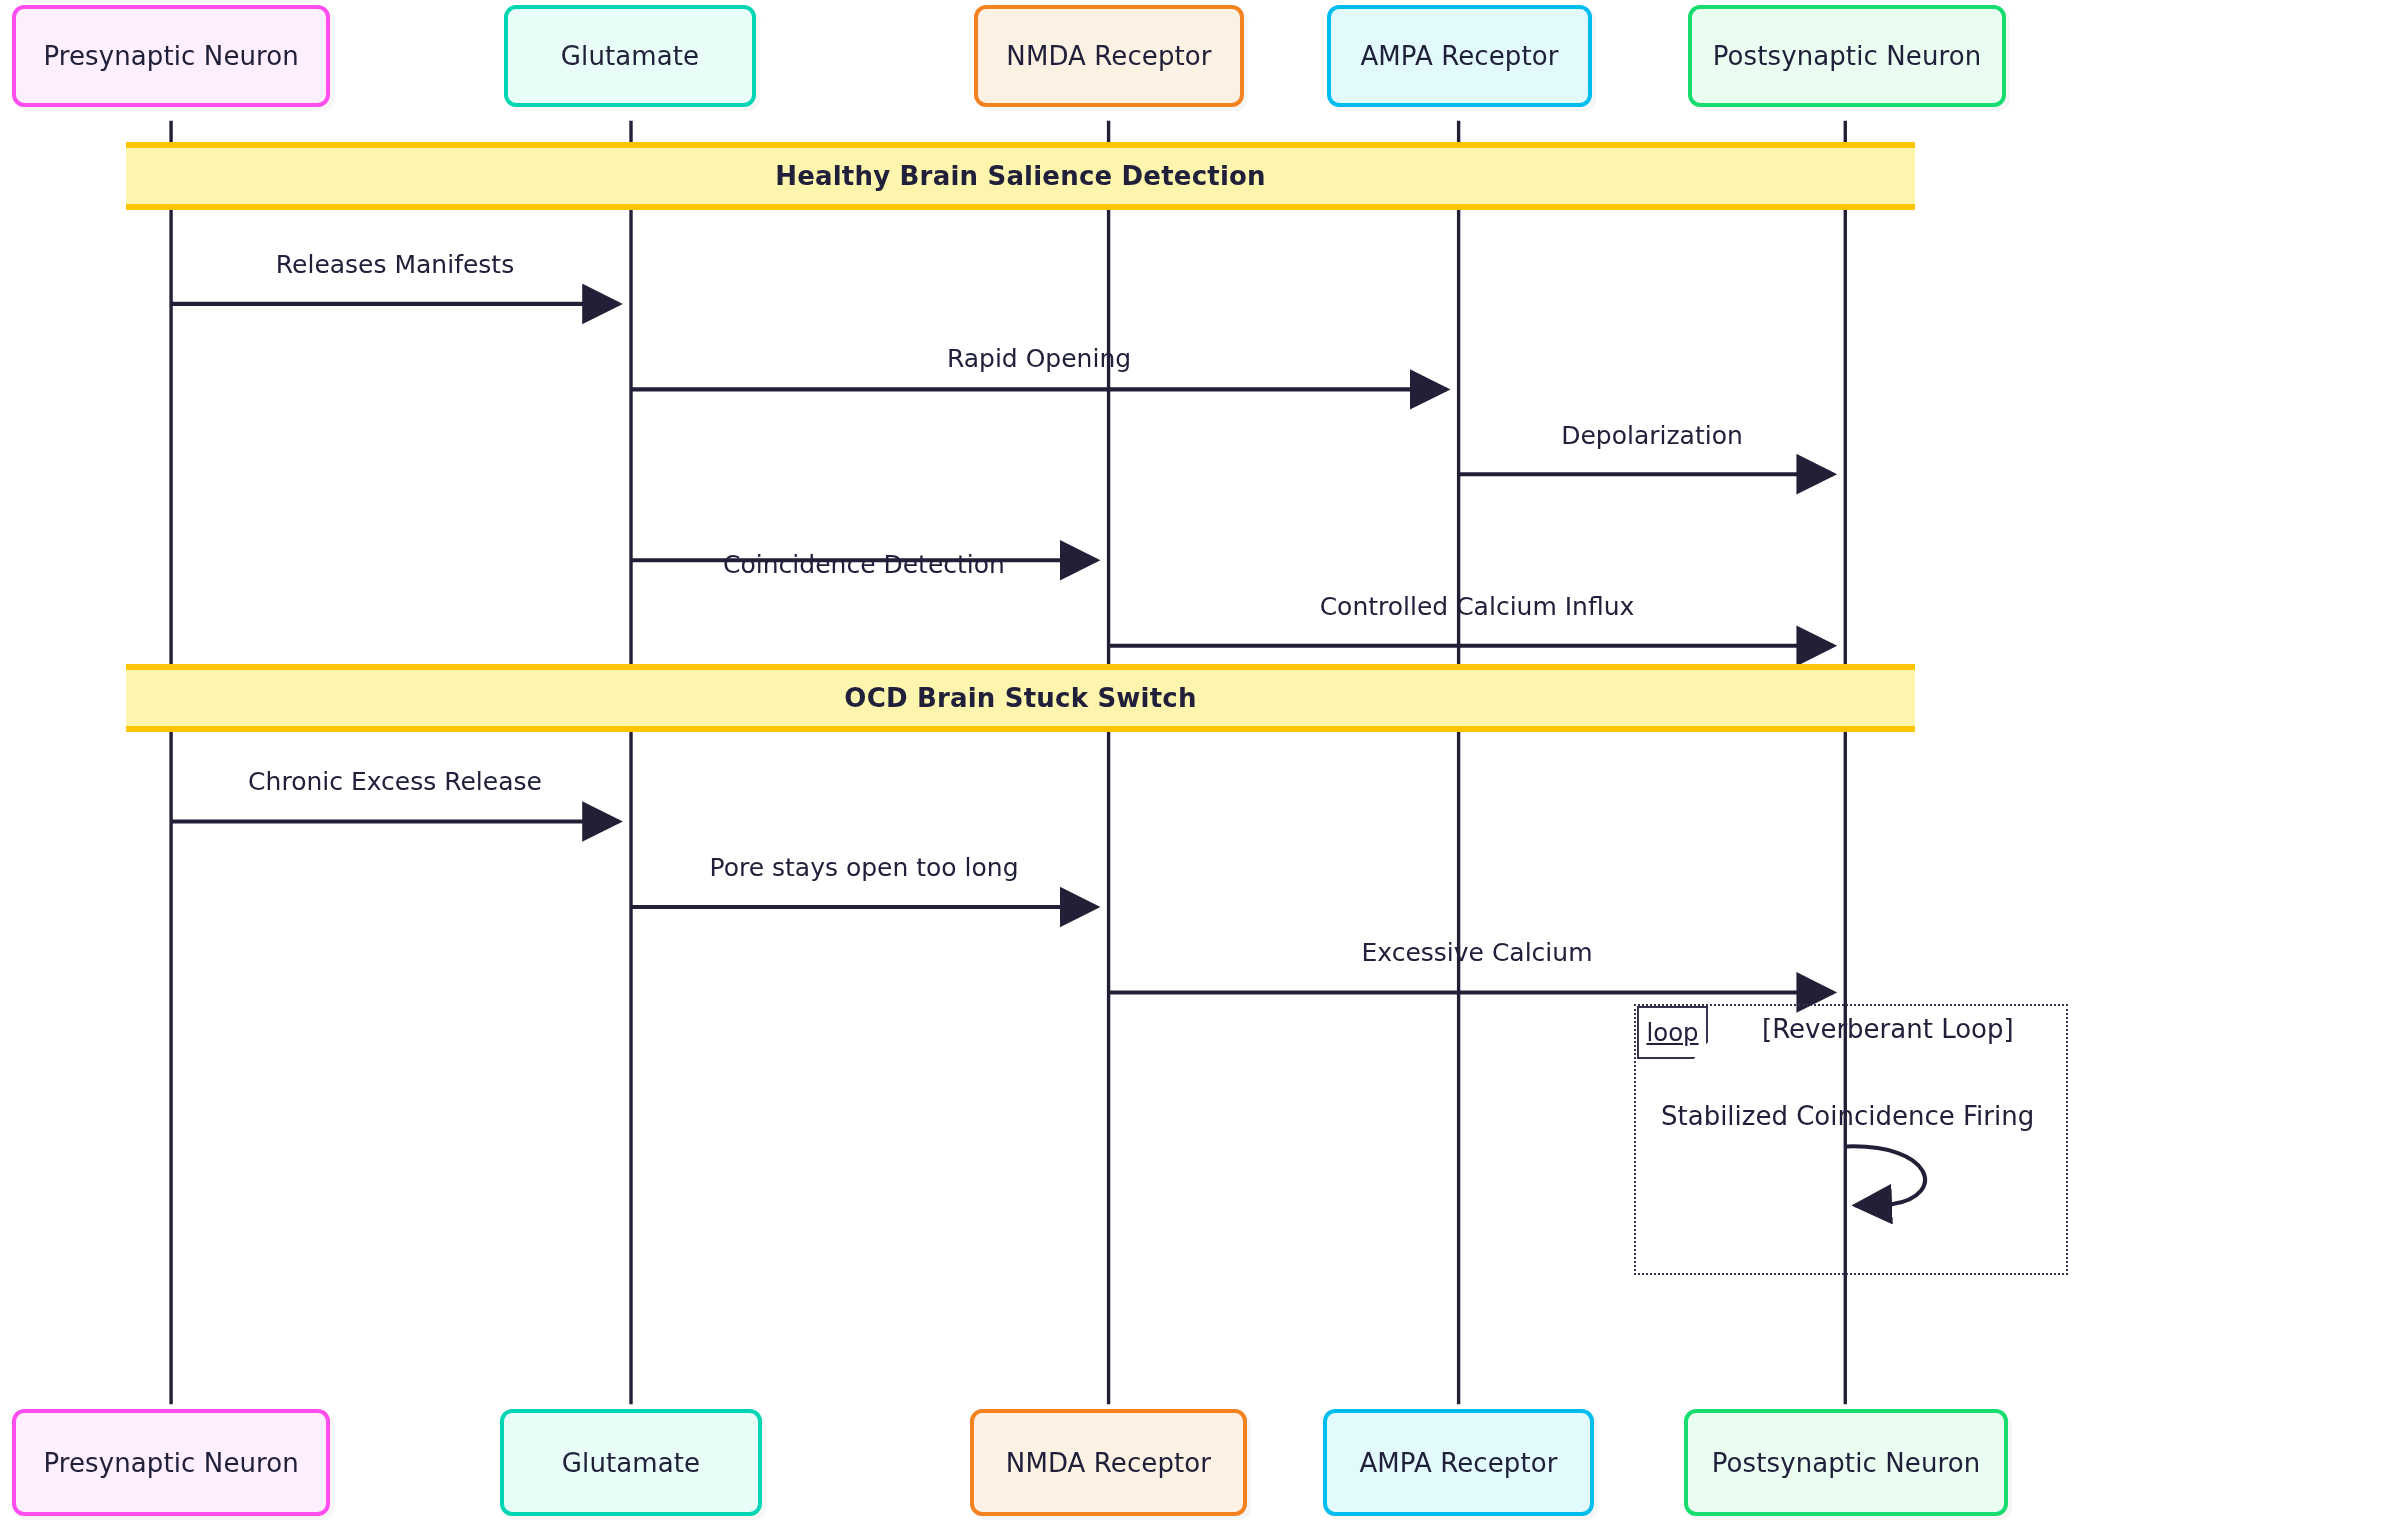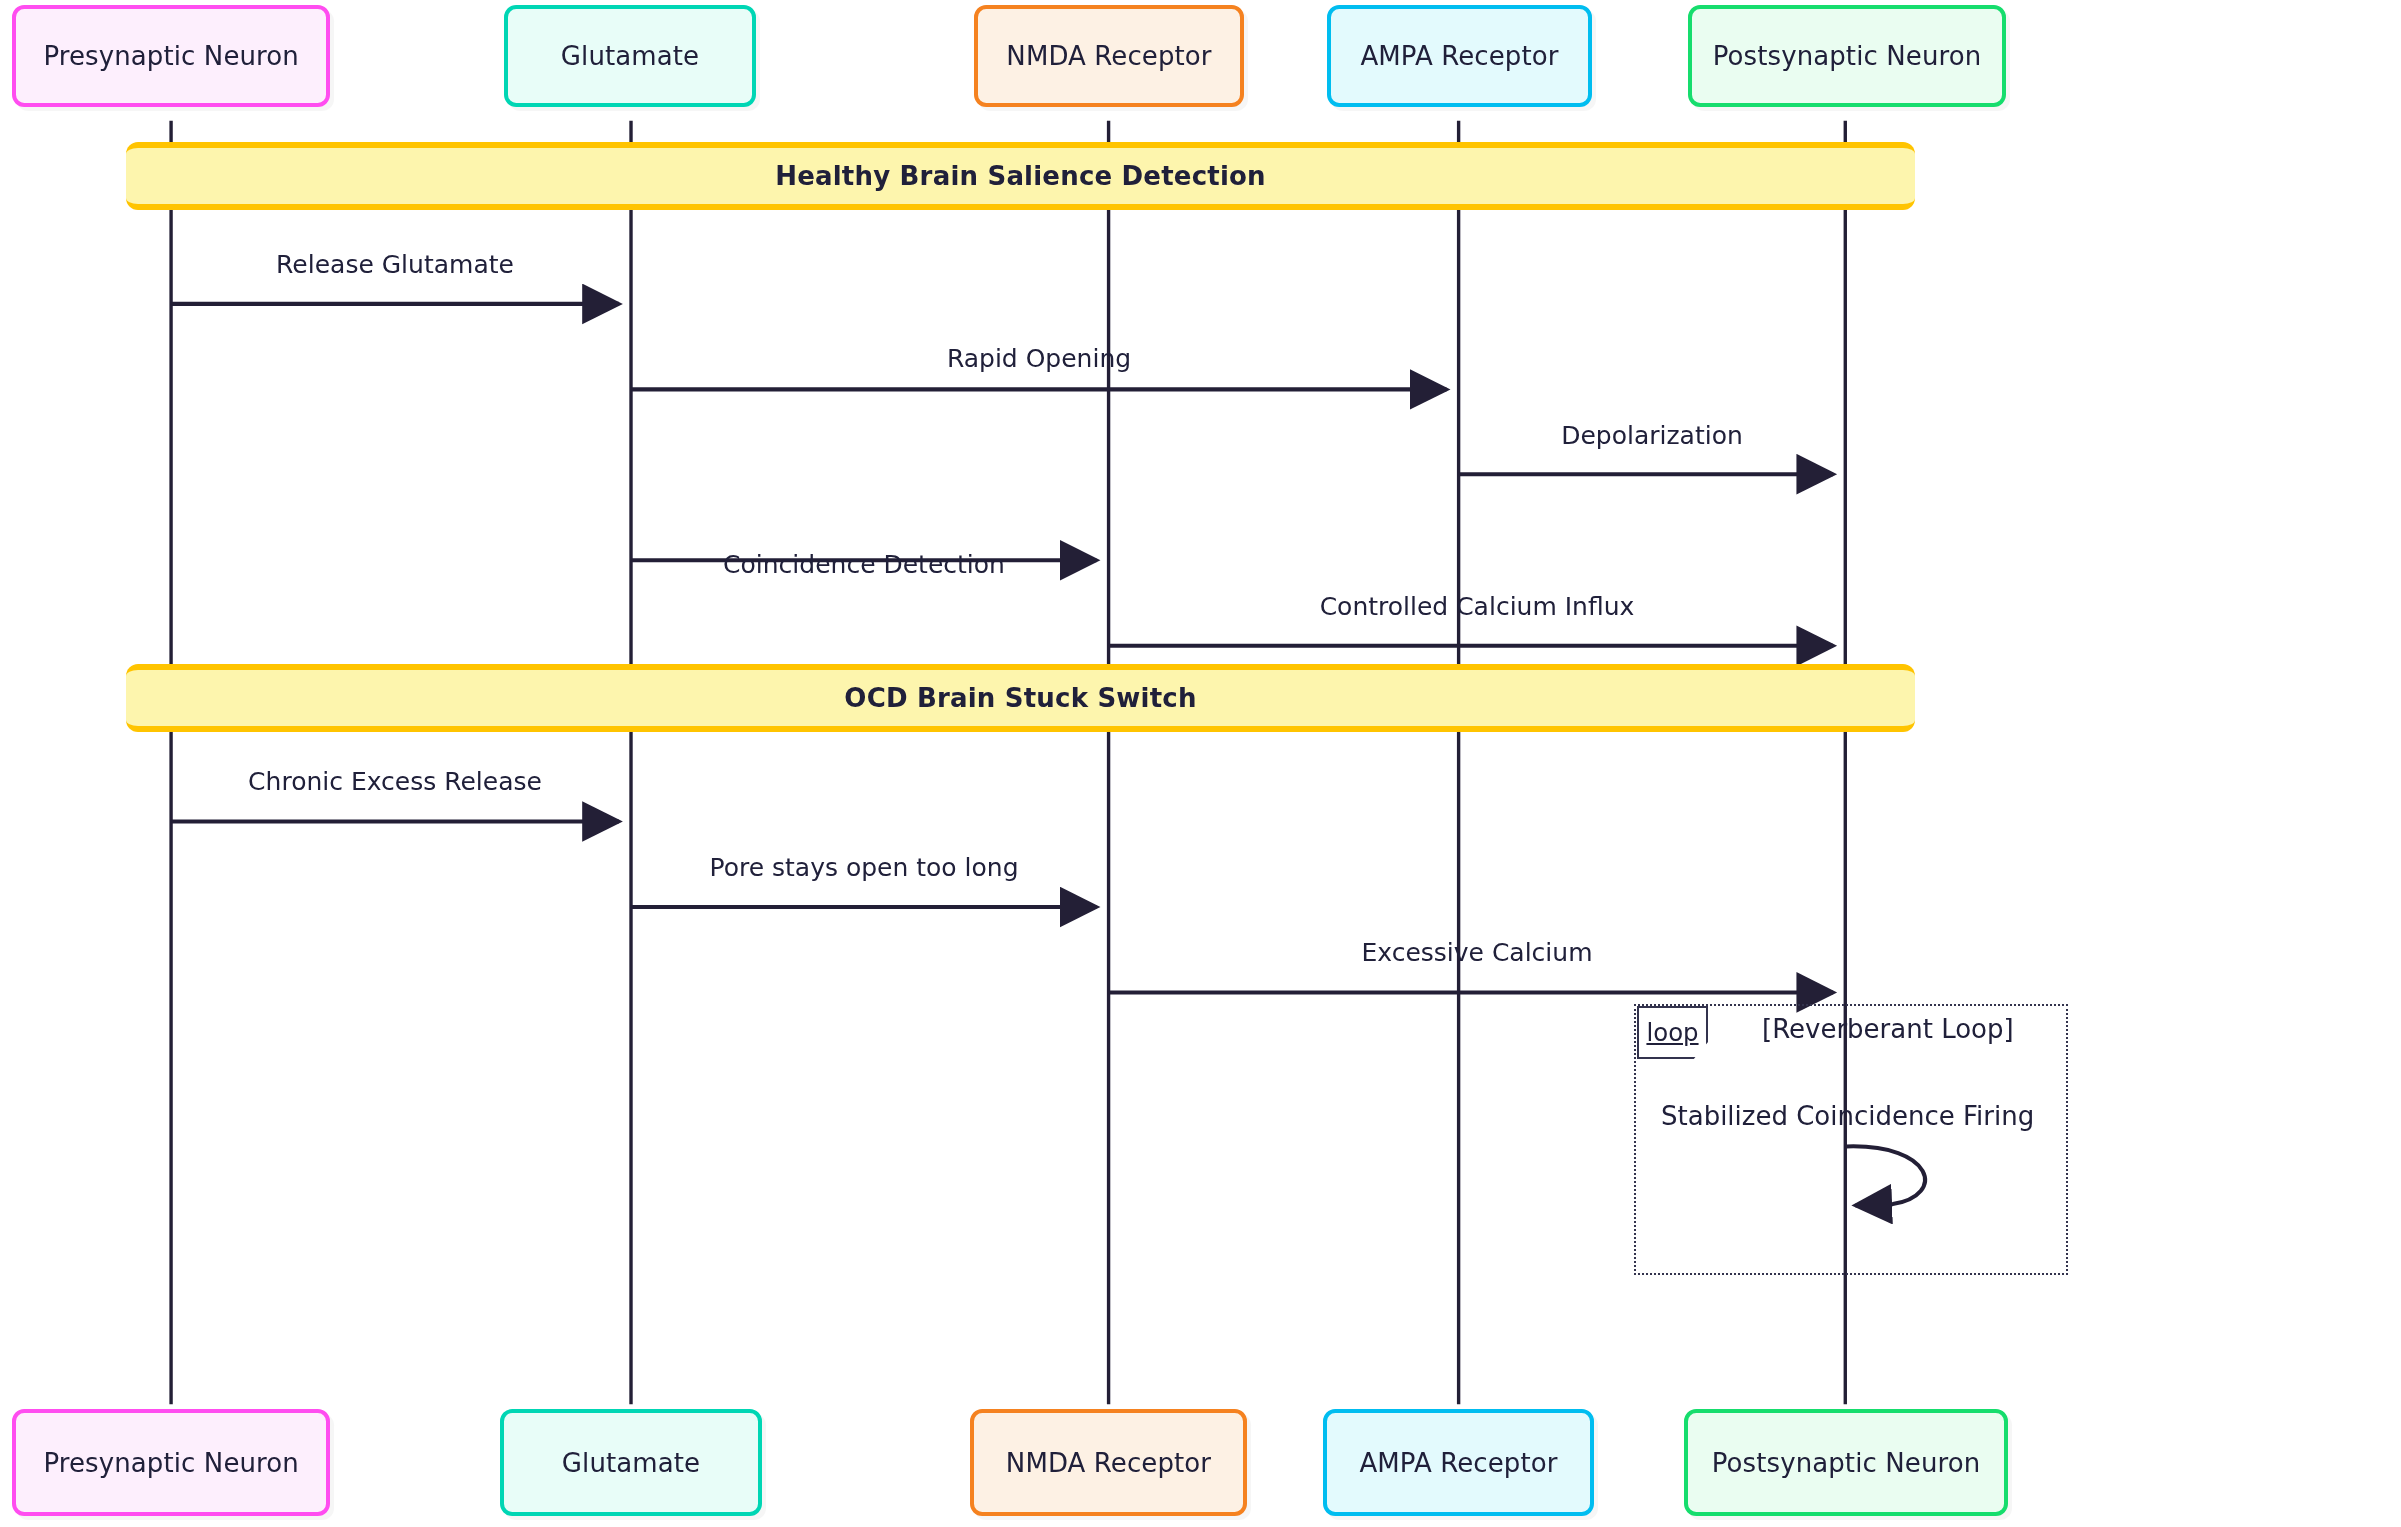--- a/index.html
+++ b/index.html
@@ -31,21 +31,20 @@
   
   .band{
     position:absolute;
     box-sizing:border-box;
     background:#fdf5ad;
     border-top:6.1px solid #ffc400;
     border-bottom:6.1px solid #ffc400;
     display:flex;align-items:center;justify-content:center;
     font-size:26px;font-weight:bold;color:#20203a;
     letter-spacing:0.2px;
-    border-radius:12px;
   }
 
   
   .note{
     position:absolute;box-sizing:border-box;
     background:#fdf5ad;border:3.4px solid #ffc400;
     display:flex;align-items:center;justify-content:center;
     font-size:26px;font-weight:bold;color:#20203a;
     padding:0 15px;
     white-space:nowrap;
@@ -153,21 +152,21 @@
     <span>Postsynaptic Neuron</span>
   </div>
 
   <div class="band" style="left:126px;top:142px;width:1789px;height:68px;">
     <span>Healthy Brain Salience Detection</span>
   </div>
   <div class="band" style="left:126px;top:664px;width:1789px;height:68px;">
     <span>OCD Brain Stuck Switch</span>
   </div>
 
-  <div class="msglabel" style="left:395px;top:250px;"><span>Release Glutamate</span></div>
+  <div class="msglabel" style="left:395px;top:250px;"><span>Releases Manifests</span></div>
 
   <div class="msglabel" style="left:1039px;top:344px;"><span>Rapid Opening</span></div>
 
   <div class="msglabel" style="left:1652px;top:421px;"><span>Depolarization</span></div>
 
   <div class="msglabel" style="left:864px;top:509px;margin-top:41px;"><span>Coincidence Detection</span></div>
 
   <div class="msglabel" style="left:1477px;top:592px;"><span>Controlled Calcium Influx</span></div>
 
   <div class="msglabel" style="left:395px;top:767px;"><span>Chronic Excess Release</span></div>

